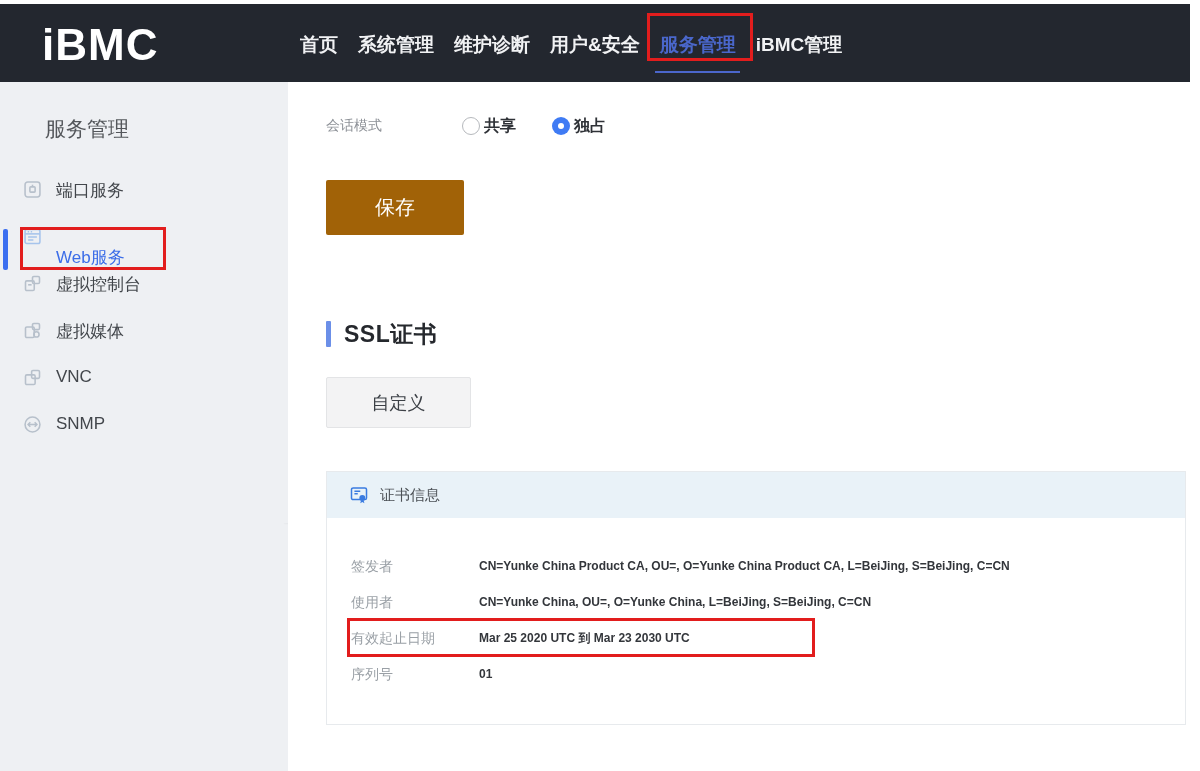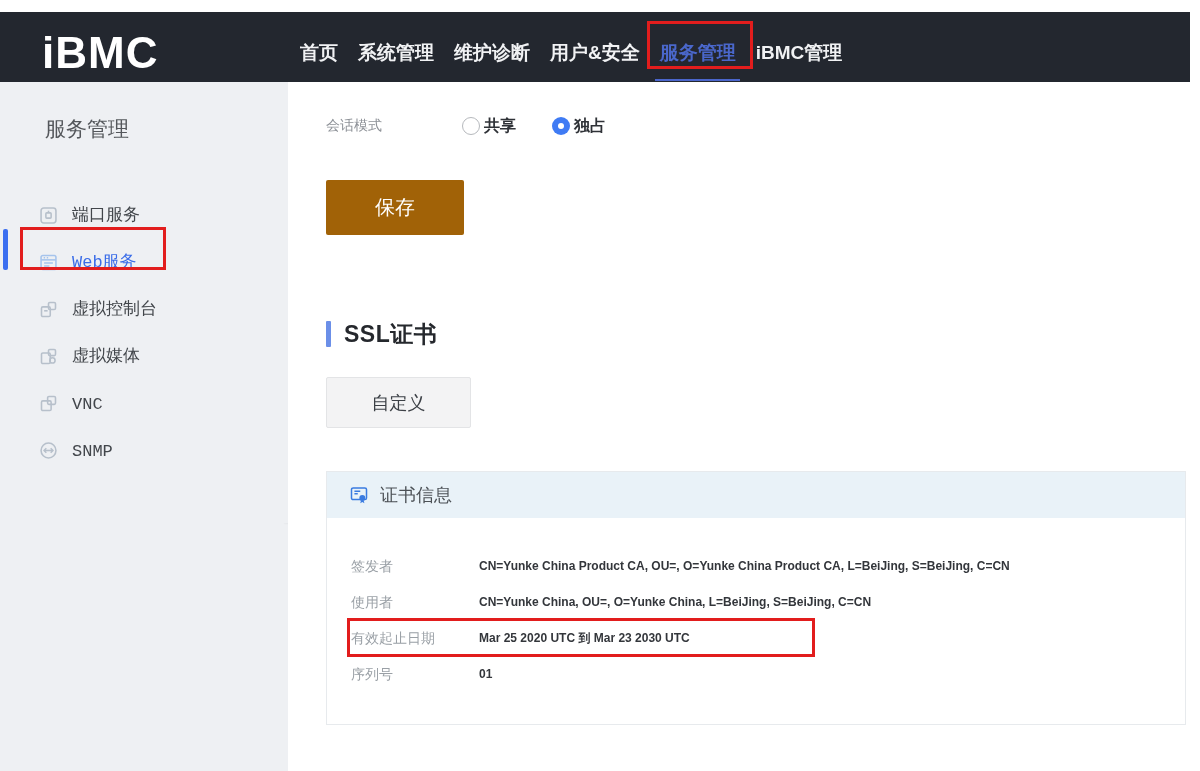--- a/index.html
+++ b/index.html
@@ -6,21 +6,21 @@
   html,body { width:1200px; height:771px; }
   body {
     font-family:"Liberation Sans", sans-serif;
     background:#ffffff;
     position:relative;
     overflow:hidden;
   }
 
   
   .header {
-    position:absolute; top:12px; left:0; width:1190px; height:82px;
+    position:absolute; top:4px; left:0; width:1190px; height:82px;
     background:#23272f;
     display:flex; align-items:stretch;
     border-bottom:1px solid #b9bcc2;
   }
   .logo {
     margin-left:42px; width:258px;
     display:flex; align-items:center;
     color:#ffffff; font-size:44px; font-weight:800; letter-spacing:1px;
   }
   .nav { display:flex; column-gap:20px; align-items:stretch; }
@@ -43,23 +43,22 @@
   .sidebar {
     position:absolute; top:82px; left:0; width:288px; bottom:0;
     background:#eef0f3;
   }
   .sidebar-title {
     padding:33px 0 0 45px; font-size:21px; color:#54575b; font-weight:400;
   }
   .side-menu { margin-top:36px; list-style:none; }
   .side-item {
     position:relative; height:47px;
-    display:flex; align-items:flex-end; padding-left:38px;
+    display:flex; align-items:flex-start; padding-left:22px;
     cursor:pointer;
-    font-family:Liberation Mono, monospace;
   }
   .side-item .icon {
     width:21px; height:21px; margin-right:13px; color:#b7c0cb;
     display:inline-flex; align-items:center; justify-content:center;
   }
   .side-item .label { font-size:17px; color:#42464b; }
   .side-item.active .label { color:#3b6de8;margin-top:20px; }
   .side-item.active .icon { color:#a6c4ec; }
   .side-item.active .active-bar {
     position:absolute; left:3px; top:3px; bottom:3px; width:5px;
@@ -122,21 +121,21 @@
   }
 
   .cert-panel {
     margin-top:43px; width:860px; border:1px solid #e7eaed; background:#ffffff;
   }
   .cert-header {
     height:46px; background:#e9f2f8;
     display:flex; align-items:center; padding-left:22px;
   }
   .cert-header .cert-icon { display:inline-flex; margin-right:11px; }
-  .cert-header .cert-title { font-size:18px; color:#4c5156; }
+  .cert-header .cert-title { font-size:15px; color:#4c5156; }
   .cert-body { padding:30px 24px 32px 24px; }
   .cert-row { display:flex; position:relative; }
   .cert-label {
     width:128px; flex:none; font-size:14px; color:#9aa0a6; line-height:36px;
   }
   .cert-value {
     font-size:12px; font-weight:600; color:#33363b; line-height:36px;
     max-width:556px;
   }
   .validity-annotation {

